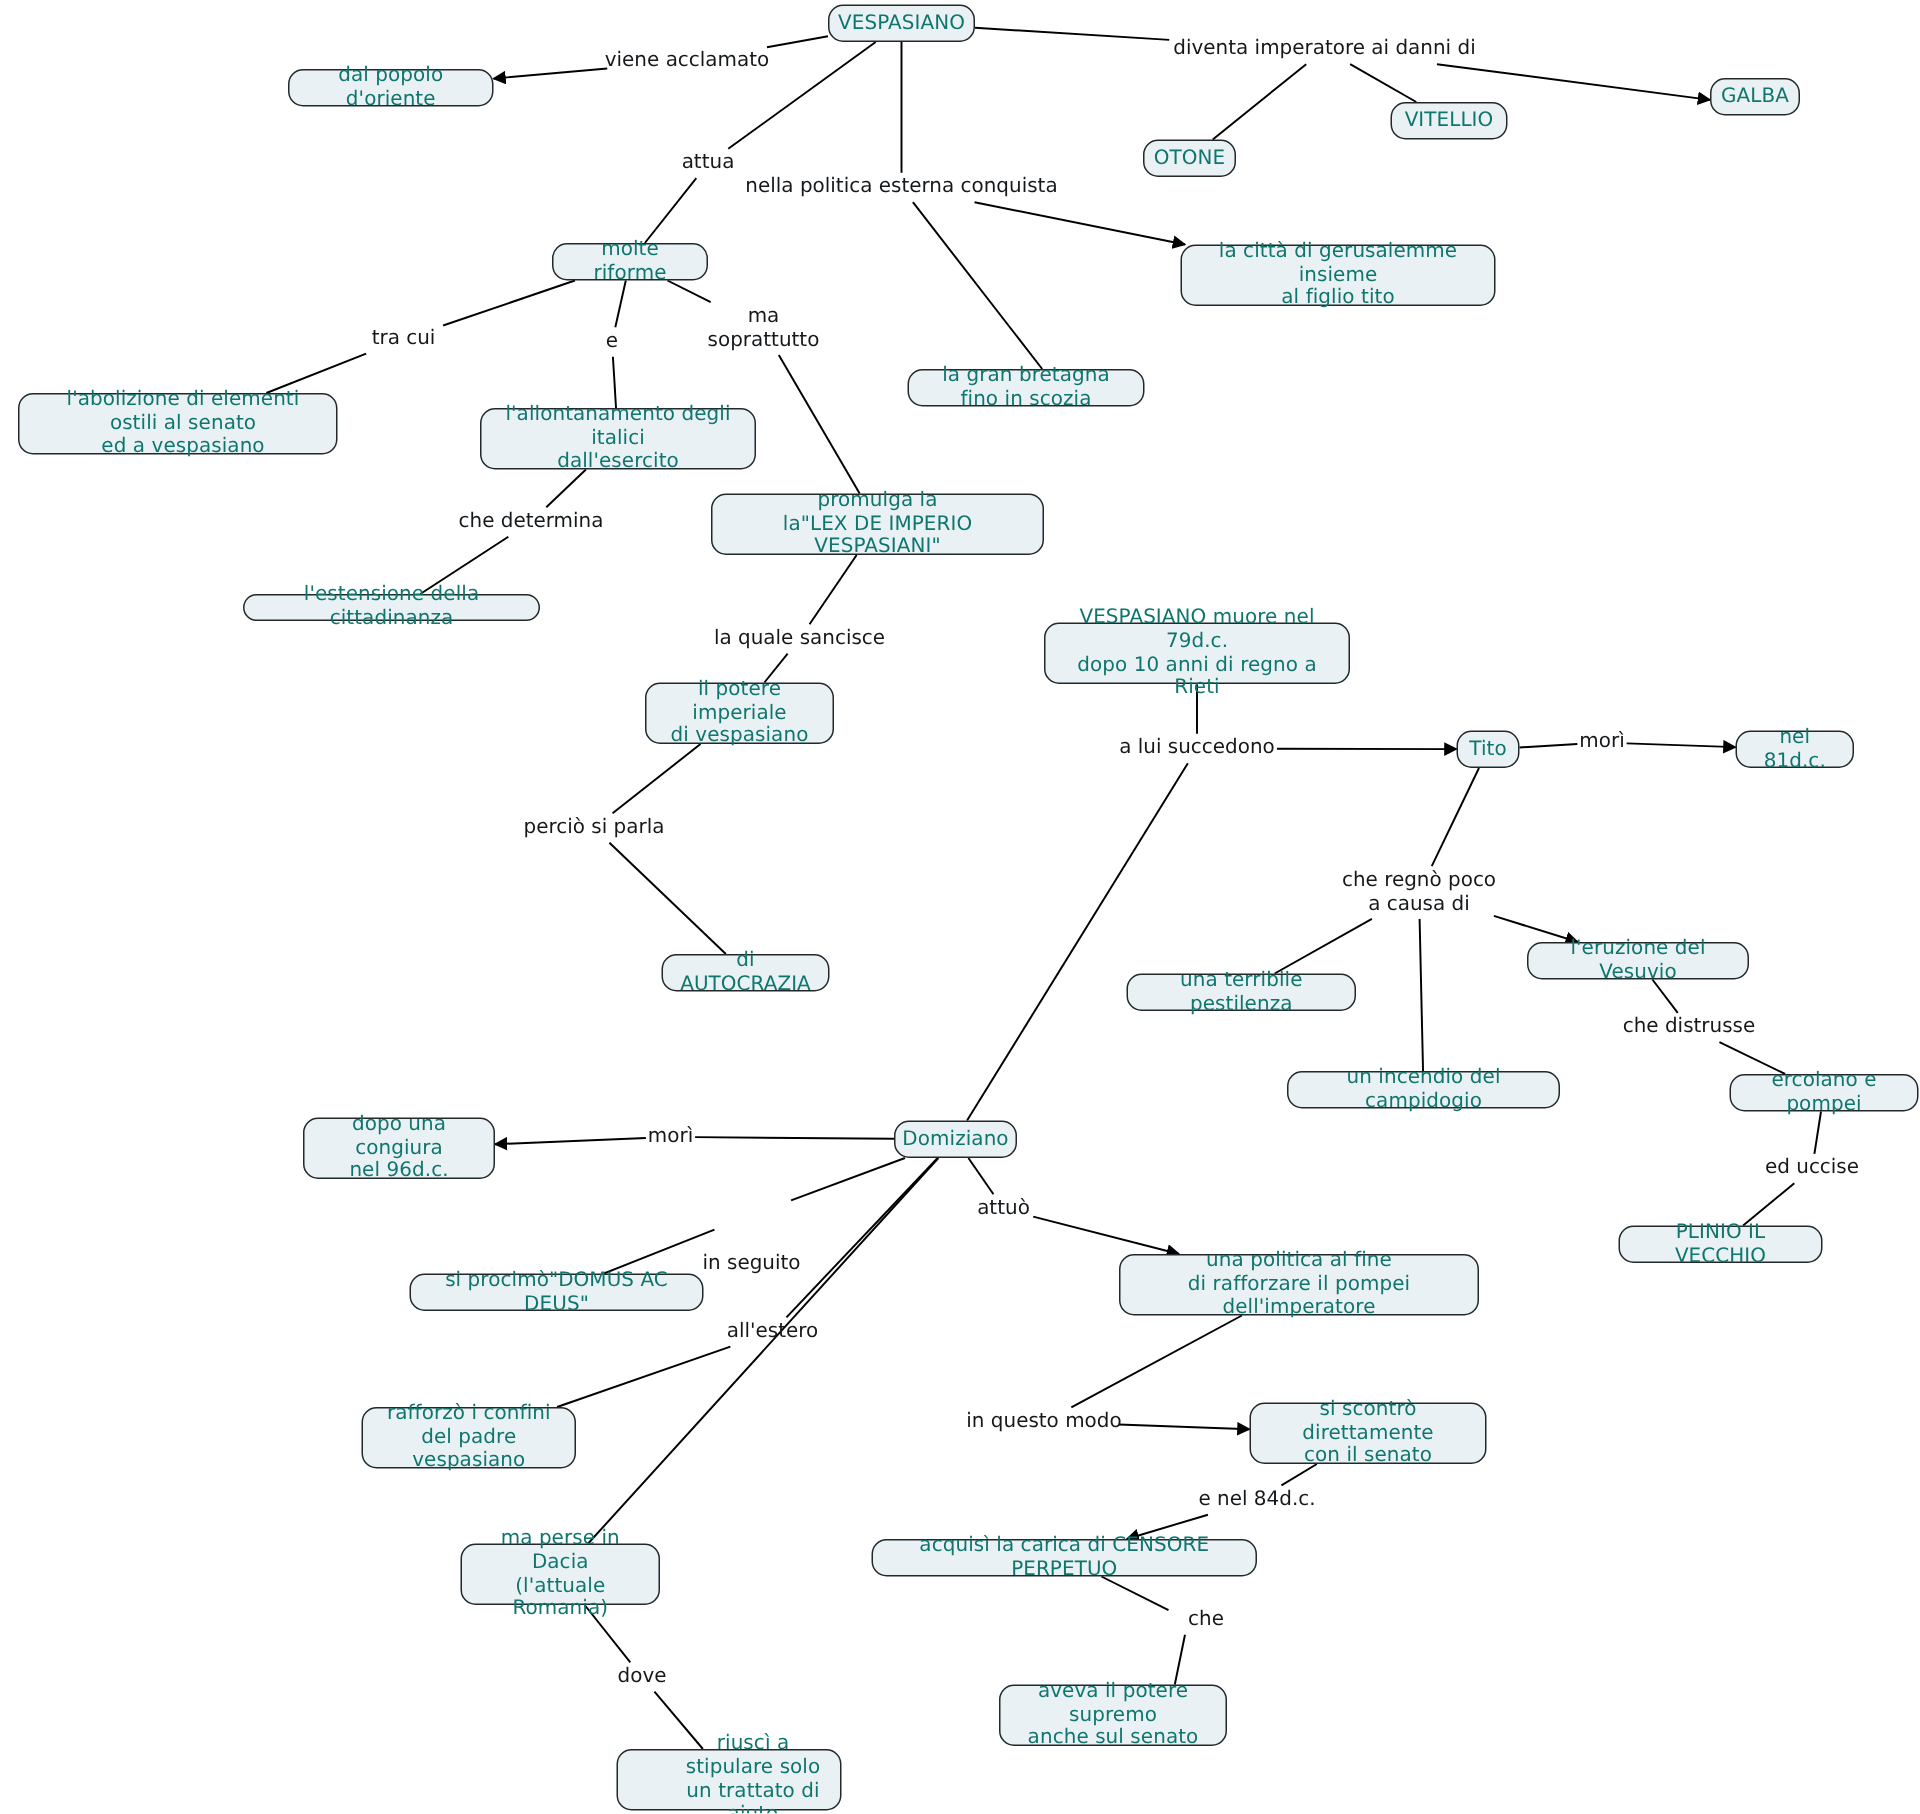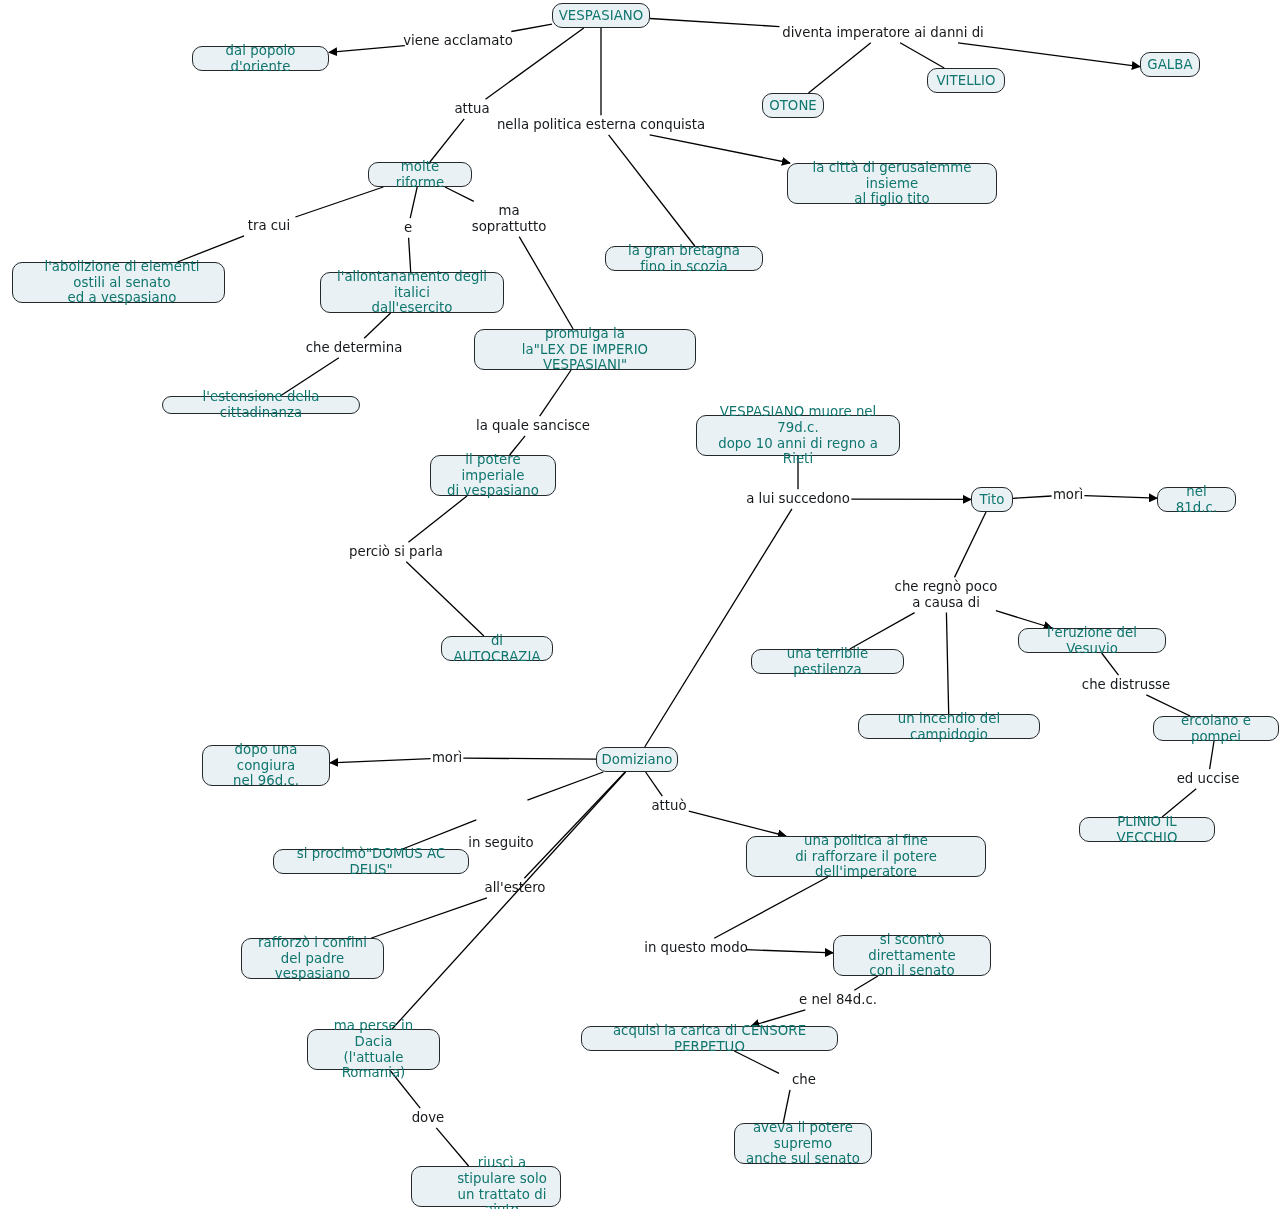--- a/index.html
+++ b/index.html
@@ -142,30 +142,30 @@
       <div class="node" style="left: 1018px; top: 628px; width: 148px; height: 25px;">l'eruzione del Vesuvio</div>
       <div class="node" style="left: 441px; top: 636px; width: 112px; height: 25px;">di AUTOCRAZIA</div>
       <div class="node" style="left: 751px; top: 649px; width: 153px; height: 25px;">una terribile pestilenza</div>
       <div class="node" style="left: 858px; top: 714px; width: 182px; height: 25px;">un incendio del campidogio</div>
       <div class="node" style="left: 1153px; top: 716px; width: 126px; height: 25px;">ercolano e pompei</div>
       <div class="node" style="left: 202px; top: 745px; width: 128px; height: 41px;">dopo una congiura
 nel 96d.c.</div>
       <div class="node" style="left: 596px; top: 747px; width: 82px; height: 25px;">Domiziano</div>
       <div class="node" style="left: 1079px; top: 817px; width: 136px; height: 25px;">PLINIO IL VECCHIO</div>
       <div class="node" style="left: 746px; top: 836px; width: 240px; height: 41px;">una politica al fine
-di rafforzare il potere dell'imperatore</div>
+di rafforzare il pompei dell'imperatore</div>
       <div class="node" style="left: 273px; top: 849px; width: 196px; height: 25px;">si proclmò"DOMUS AC DEUS"</div>
       <div class="node" style="left: 833px; top: 935px; width: 158px; height: 41px;">si scontrò direttamente
 con il senato</div>
       <div class="node" style="left: 241px; top: 938px; width: 143px; height: 41px;">rafforzò i confini
 del padre vespasiano</div>
       <div class="node" style="left: 581px; top: 1026px; width: 257px; height: 25px;">acquisì la carica di CENSORE PERPETUO</div>
       <div class="node" style="left: 307px; top: 1029px; width: 133px; height: 41px;">ma perse in Dacia
 (l'attuale Romania)</div>
-      <div class="node" style="left: 734px; top: 1123px; width: 138px; height: 41px;">aveva il potere supremo
+      <div class="node" style="left: 666px; top: 1123px; width: 152px; height: 41px;">aveva il potere supremo
 anche sul senato</div>
       <div class="node" style="left: 411px; top: 1166px; width: 150px; height: 41px; padding-left: 41px;">riuscì a stipulare solo
 un trattato di aiuto</div>
     </div>
   <div id="label-layer">
       <div class="linklabel" style="left: 458px; top: 41px;">viene acclamato</div>
       <div class="linklabel" style="left: 883px; top: 33px;">diventa imperatore ai danni di</div>
       <div class="linklabel" style="left: 472px; top: 109px;">attua</div>
       <div class="linklabel" style="left: 601px; top: 125px;">nella politica esterna conquista</div>
       <div class="linklabel" style="left: 269px; top: 226px;">tra cui</div>

